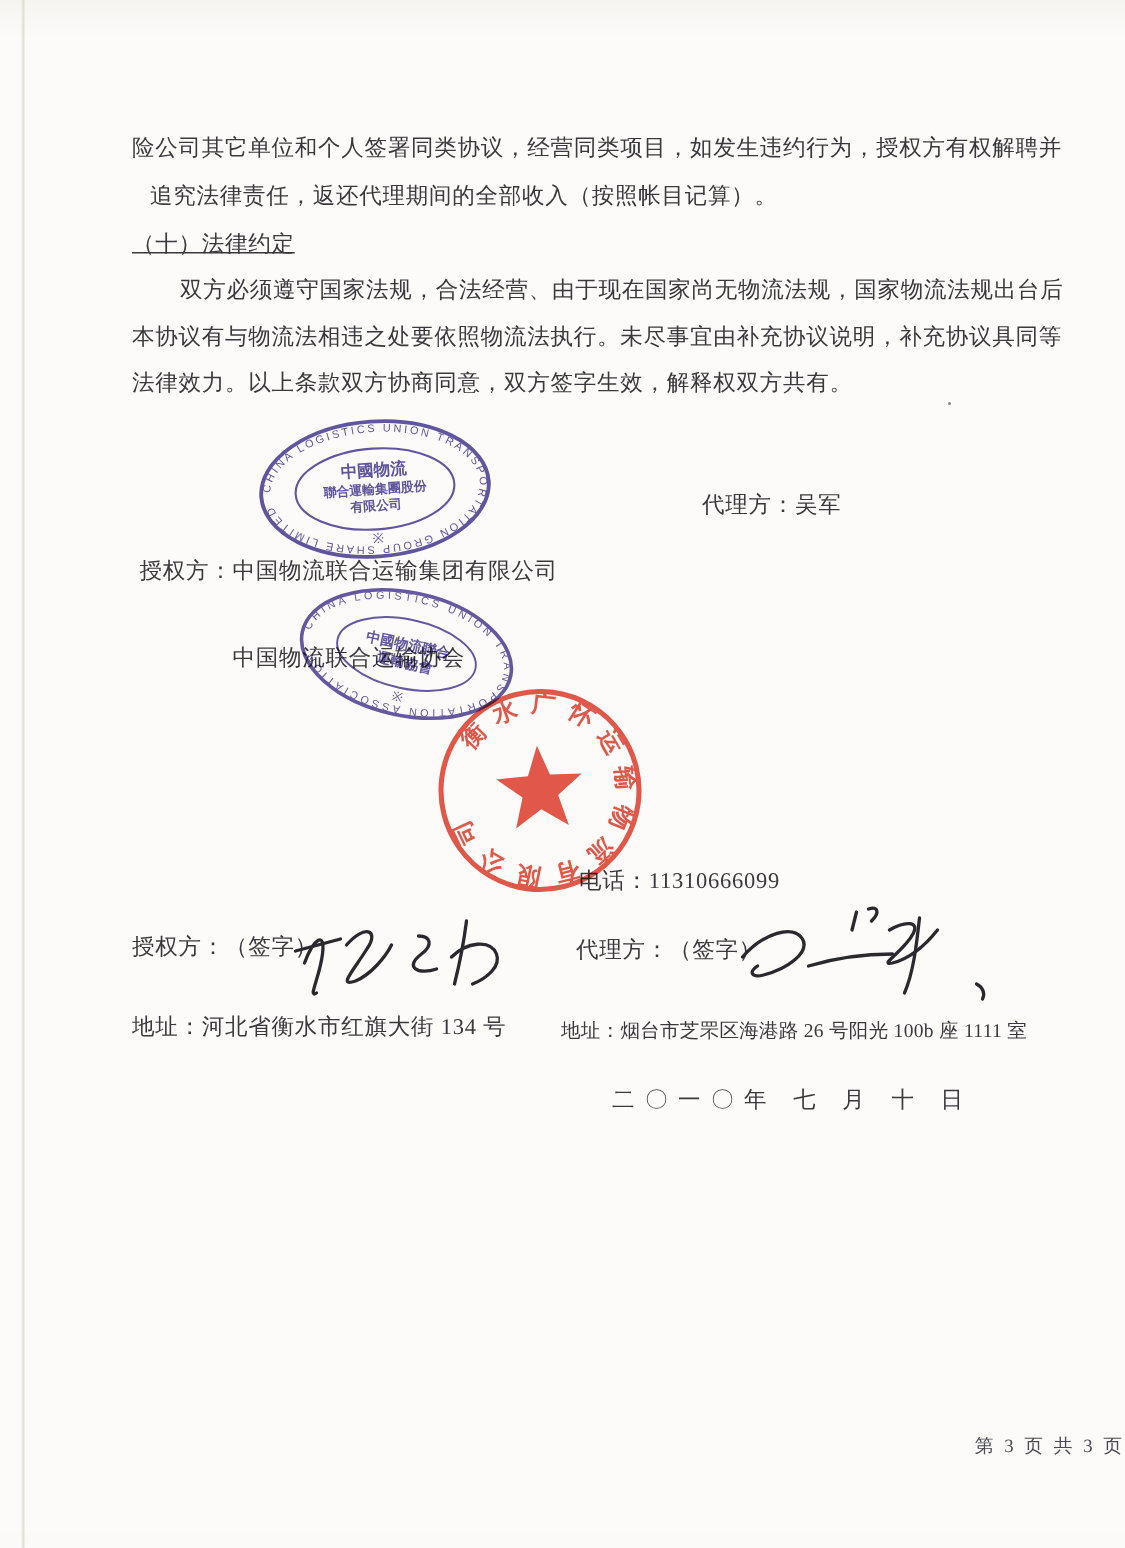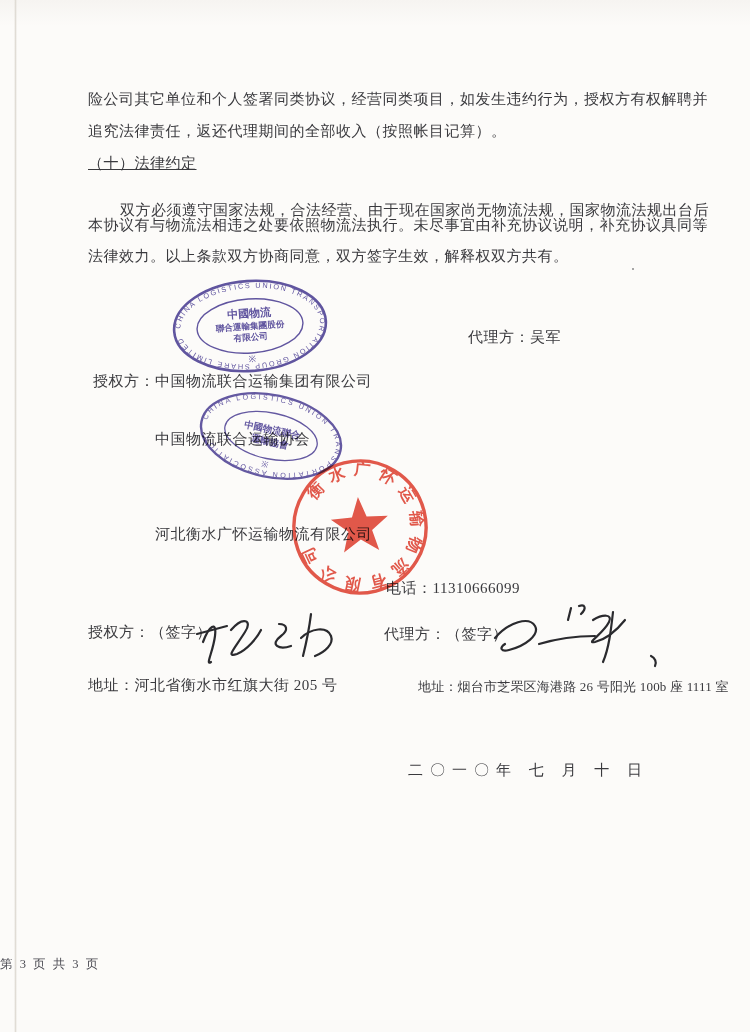--- a/index.html
+++ b/index.html
@@ -15,58 +15,57 @@
   }
   .fold-line{
     position:absolute;left:14px;top:0;width:3px;height:1032px;
     background:linear-gradient(90deg,rgba(200,196,188,0),#e0dcd5 50%,rgba(200,196,188,0));
   }
   .tl{
     position:absolute;
     font-size:15px;color:#3a3a3e;letter-spacing:.5px;
     white-space:pre;line-height:1;
   }
-  .tl.small{font-size:13px;letter-spacing:.2px;margin-left:44px;}
-  .date-line{letter-spacing:7px;margin-top:36px;}
+  .tl.small{font-size:13px;letter-spacing:.2px;}
+  .date-line{letter-spacing:7px;}
   .footer{
-    position:absolute;left:0;top:956px;width:750px;text-align:left;
+    position:absolute;left:0;top:956px;width:750px;text-align:right;
     font-size:12.5px;color:#4a4a52;letter-spacing:2px;white-space:pre;
   }
   .stamp{
     position:absolute;
     mix-blend-mode:multiply;
     pointer-events:none;
   }
   .stamp svg{display:block;}
   .sig{position:absolute;}
   .speck{position:absolute;width:2px;height:2px;background:#8a8a8a;border-radius:50%;}
 </style>
 </head>
 <body>
 
 <div class="page">
 
   <div class="fold-line"></div>
 
   <div class="tl" style="left:88px;top:92px;">险公司其它单位和个人签署同类协议，经营同类项目，如发生违约行为，授权方有权解聘并</div>
-  <div class="tl" style="left:88px;top:124px;">追究法律责任，返还代理期间的全部收入（按照帐目记算）。</div>
+  <div class="tl" style="left:100px;top:124px;">追究法律责任，返还代理期间的全部收入（按照帐目记算）。</div>
   <div class="tl" style="left:88px;top:156px;text-decoration:underline;">（十）法律约定</div>
-  <div class="tl" style="left:120px;top:187px;margin-top:16px;">双方必须遵守国家法规，合法经营、由于现在国家尚无物流法规，国家物流法规出台后</div>
+  <div class="tl" style="left:120px;top:187px;">双方必须遵守国家法规，合法经营、由于现在国家尚无物流法规，国家物流法规出台后</div>
   <div class="tl" style="left:88px;top:218px;text-align:right;">本协议有与物流法相违之处要依照物流法执行。未尽事宜由补充协议说明，补充协议具同等</div>
   <div class="tl" style="left:88px;top:249px;text-align:center;">法律效力。以上条款双方协商同意，双方签字生效，解释权双方共有。</div>
 
   <div class="tl" style="left:93px;top:330px;margin-top:44px;">授权方：中国物流联合运输集团有限公司</div>
   <div class="tl" style="left:468px;top:330px;">代理方：吴军</div>
   <div class="tl" style="left:155px;top:432px;">中国物流联合运输协会</div>
-  <div class="tl" style="left:155px;top:527px;">河北衡水广怀运输物流有限公司</div>
 
   <div class="tl" style="left:386px;top:581px;">电话：11310666099</div>
   <div class="tl" style="left:88px;top:625px;">授权方：（签字）</div>
   <div class="tl" style="left:384px;top:627px;">代理方：（签字）</div>
-  <div class="tl" style="left:88px;top:678px;">地址：河北省衡水市红旗大街 205 号</div>
+  <div class="tl" style="left:88px;top:678px;">地址：河北省衡水市红旗大街 134 号</div>
   <div class="tl small" style="left:374px;top:680px;">地址：烟台市芝罘区海港路 26 号阳光 100b 座 1111 室</div>
   <div class="tl date-line" style="left:408px;top:727px;">二〇一〇年 七 月 十 日</div>
 
   <div class="footer">第 3 页 共 3 页</div>
 
   <div class="speck" style="left:632px;top:268px;"></div>
 
   <div class="stamp" style="left:170px;top:278px;transform:rotate(-4deg);opacity:.88;">
     <svg width="160" height="96" viewBox="0 0 160 96">
       <defs>

